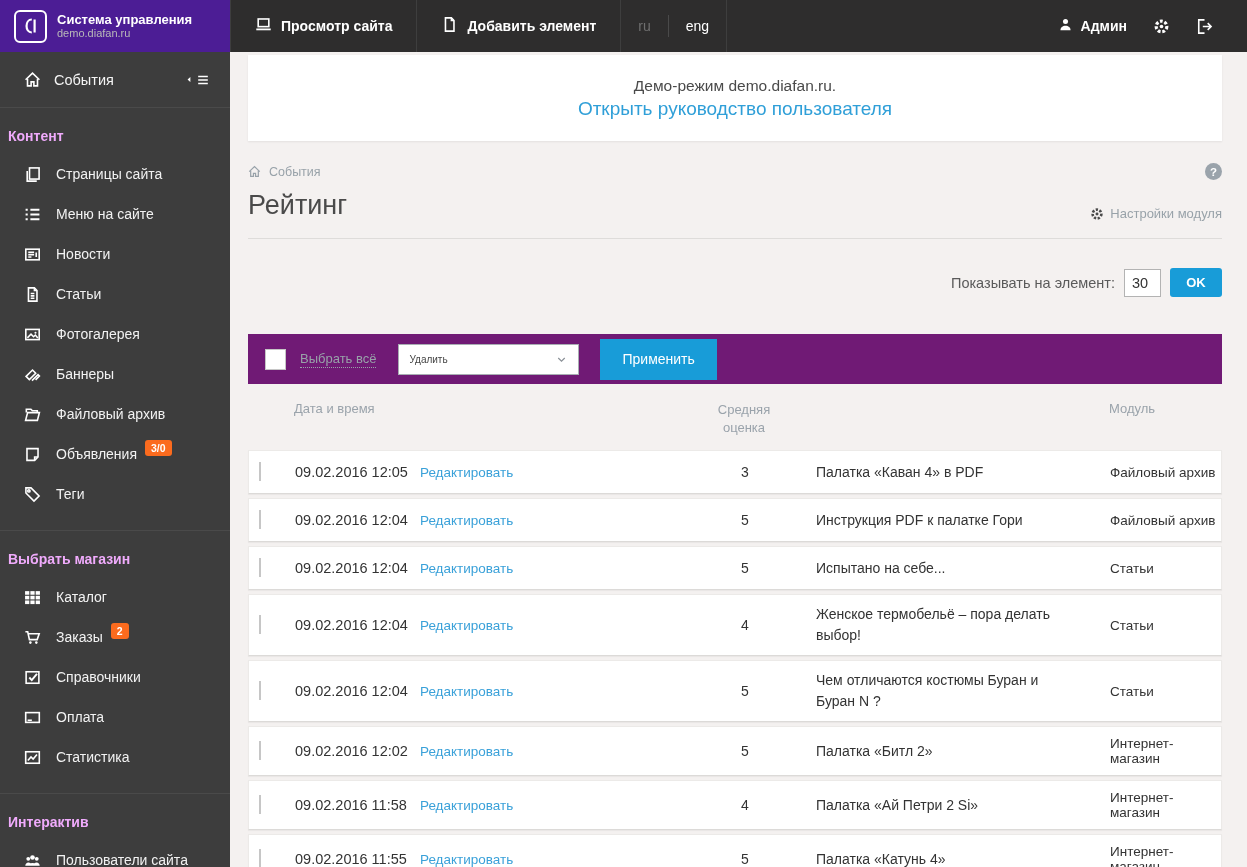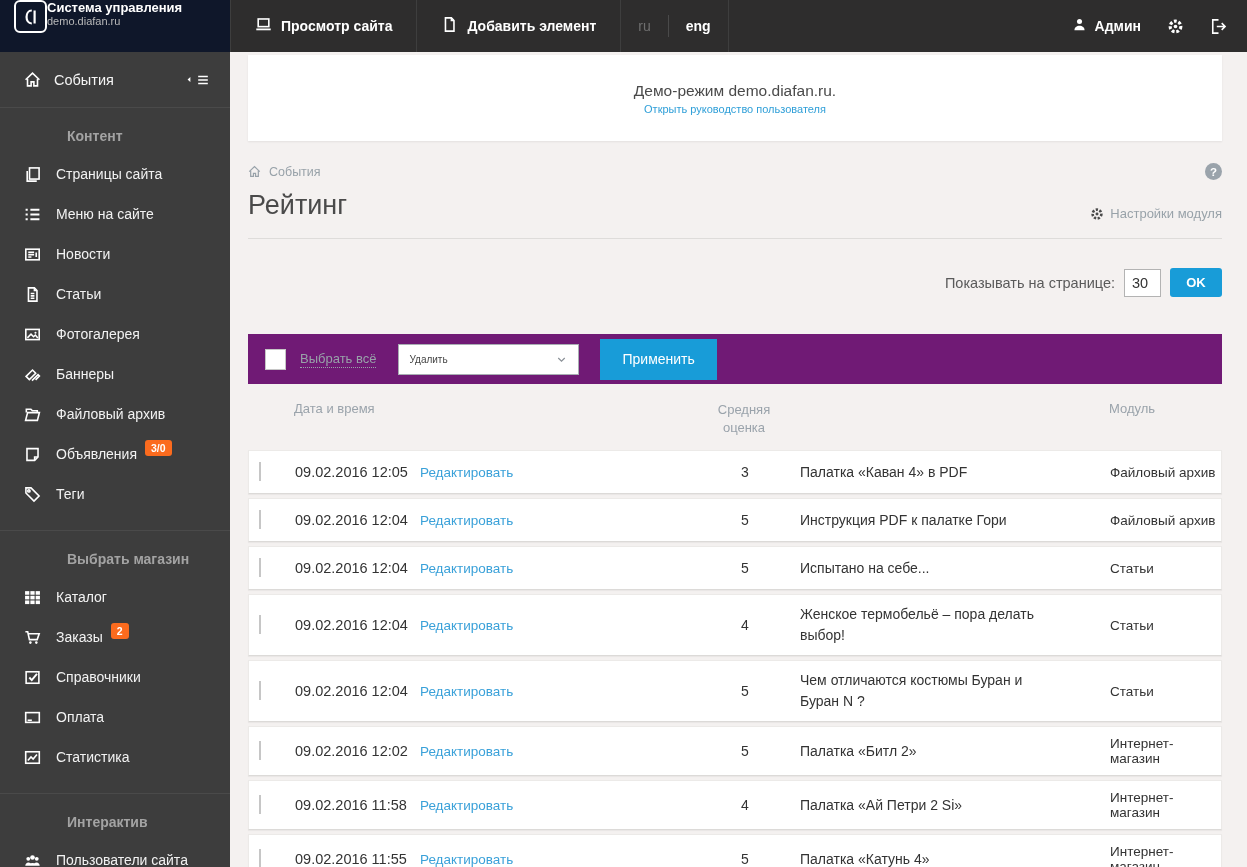--- a/index.html
+++ b/index.html
@@ -1,62 +1,62 @@
 <!DOCTYPE html>
 <html><head>
 <meta charset="utf-8">
 <style>
   * { margin:0; padding:0; box-sizing:border-box; }
   html,body { width:1247px; height:867px; overflow:hidden;
     font-family:"Liberation Sans", sans-serif; background:#f4f1f0; }
 
   
   .topbar { display:flex; align-items:stretch; height:52px; background:#2e2d2d; color:#fff; }
-  .logo-block { width:230px; background:#0f172a; display:flex; align-items:flex-start; padding-left:14px; flex:none; }
+  .logo-block { width:230px; background:#4c1d95; display:flex; align-items:center; gap:10px; padding-left:14px; flex:none; }
   .logo-mark { width:33px; height:33px; border:2px solid #fff; border-radius:6px; color:#fff;
     display:flex; align-items:center; justify-content:center; flex:none; }
   .logo-mark svg { width:20px; height:20px; }
   .logo-text .t1 { font-size:13px; font-weight:bold; line-height:15px; }
   .logo-text .t2 { font-size:11px; color:#b9b9b9; line-height:13px; }
   .top-btn { display:flex; align-items:center; gap:9px; padding:0 24px; font-size:14px; font-weight:bold;
     border-right:1px solid #3e3e3e; cursor:pointer; }
   .top-btn svg { width:17px; height:17px; }
   .lang { display:flex; align-items:center; border-right:1px solid #3e3e3e; }
   .lang-ru { color:#6f6f6f; font-size:14px; padding:0 17px; cursor:pointer; }
   .lang-sep { width:1px; height:22px; background:#4a4a4a; }
-  .lang-eng { color:#fff; font-size:14px; font-weight:bold; padding:0 17px; cursor:pointer; }
-  .top-right { margin-left:auto; display:flex; align-items:center; gap:26px; padding-right:20px; }
+  .lang-eng { color:#fff; font-size:14px; font-weight:normal; padding:0 17px; cursor:pointer; }
+  .top-right { margin-left:auto; display:flex; align-items:center; gap:26px; padding-right:34px; }
   .top-user { display:flex; align-items:center; gap:8px; font-size:14px; font-weight:bold; cursor:pointer; }
   .top-user svg { width:15px; height:15px; }
   .top-ico { width:17px; height:17px; color:#fff; cursor:pointer; }
   .top-ico svg { width:100%; height:100%; }
 
   
   .sidebar { position:absolute; left:0; top:52px; width:230px; height:815px; background:#3d3d3d; color:#f2f2f2; }
   .side-head { display:flex; align-items:center; height:56px; padding:0 20px 0 24px; border-bottom:1px solid #4a4a4a; }
   .side-head .ico { width:17px; height:17px; margin-right:13px; color:#fff; }
   .side-head .ico svg { width:100%; height:100%; }
   .side-head-label { font-size:14.5px; color:#f5f5f5; }
   .side-head-ctrl { margin-left:auto; display:flex; align-items:center; gap:2px; color:#fff; cursor:pointer; }
   .side-head-ctrl svg { width:14px; height:14px; }
   .side-section { padding:20px 0 8px; }
   .side-section + .side-section { border-top:1px solid #4a4a4a; margin-top:8px; }
-  .side-title { font-size:14px; font-weight:bold; color:#a3a3a3; padding:0 40px; margin-bottom:10px;margin-left:27px; }
+  .side-title { font-size:14px; font-weight:bold; color:#f0abfc; padding:0 8px; margin-bottom:10px; }
   .side-item { display:flex; align-items:center; height:40px; padding:0 24px; font-size:14px; cursor:pointer; }
   .side-item .ico { width:19px; height:17px; margin-right:13px; color:#fff; flex:none; }
   .side-item .ico svg { width:17px; height:17px; display:block; }
   .badge { margin-left:8px; background:#fb6b1e; color:#fff; font-size:10.5px; font-weight:bold;
     border-radius:3px; padding:2px 6px; position:relative; top:-6px; }
 
   
   .main { margin-left:230px; padding:3px 25px 0 18px; }
   .demo-box { background:#fff; height:86px; display:flex; flex-direction:column; align-items:center;
     justify-content:center; gap:3px; box-shadow:0 1px 2px rgba(0,0,0,.07); }
   .demo-title { font-size:15.5px; color:#4a4a4a; }
-  .demo-link { font-size:11px; color:#2f9fd8; cursor:pointer; }
+  .demo-link { font-size:19px; color:#2f9fd8; cursor:pointer; }
   .crumb-row { display:flex; align-items:center; margin-top:22px; }
   .crumb { display:flex; align-items:center; gap:8px; font-size:12.5px; color:#98a2a9; cursor:pointer; }
   .crumb .ico { width:13px; height:13px; color:#98a2a9; }
   .crumb .ico svg { width:100%; height:100%; display:block; }
   .help-circle { margin-left:auto; width:17px; height:17px; border-radius:50%; background:#9aa3ab; color:#fff;
     font-size:11.5px; font-weight:bold; display:flex; align-items:center; justify-content:center; cursor:pointer; }
   .title-row { display:flex; align-items:flex-end; margin-top:10px;gap:20px; }
   .page-title { font-size:27px; font-weight:300; color:#4a4a4a; }
   .module-settings { margin-left:auto; display:flex; align-items:center; gap:6px; font-size:13px; color:#98a2a9; cursor:pointer; }
   .module-settings .ico { width:14px; height:14px; color:#4a4a4a; }
@@ -82,21 +82,21 @@
   
   .grid-cols { display:grid; grid-template-columns:46px 125px 185px 105px 70px 20px 265px 45px 1fr; align-items:center; }
   .thead { padding:17px 0 13px; font-size:13px; color:#9aa3ab; align-items:start; }
   .th-rating { text-align:center; line-height:18px; }
   .trow { background:#fff; min-height:44px; margin-bottom:4px; border:1px solid #eceae8;
     border-bottom:1px solid #dcdad8; box-shadow:0 1px 1px rgba(0,0,0,.04); padding:9px 0; }
   .cell-check { padding-left:10px; }
   .cell-date { font-size:14.5px; color:#333; }
   .cell-edit { font-size:13.5px; color:#3aa1d9; cursor:pointer; }
   .cell-rating { font-size:14px; color:#333; text-align:center; }
-  .cell-title { font-size:14px; color:#333; line-height:21px; }
+  .cell-title { font-size:14px; color:#333; line-height:21px;margin-left:16px; }
   .cell-module { font-size:13.5px; color:#333; }
 </style>
 </head>
 <body>
 
 <div class="topbar">
   <div class="logo-block">
     <span class="logo-mark">
       <svg viewBox="0 0 20 20" fill="none" stroke="currentColor" stroke-width="2.2">
         <path d="M13.6 3.5v13"></path>
@@ -351,21 +351,21 @@
             <circle cx="8" cy="8" r="1.7" fill="currentColor"></circle>
           </svg>
         </span>
       <span>Настройки модуля</span>
     </span>
   </div>
 
   <hr class="content-hr">
 
   <div class="perpage-row">
-    <span class="perpage-label">Показывать на странице:</span>
+    <span class="perpage-label">Показывать на элемент:</span>
     <input class="perpage-input" value="30" style="">
     <button class="ok-btn">OK</button>
   </div>
 
   <div class="bulk-bar">
     <span class="checkbox"></span>
     <span class="select-all">Выбрать всё</span>
     <span class="fake-select">
       <span>Удалить</span>
       <span class="chev">

